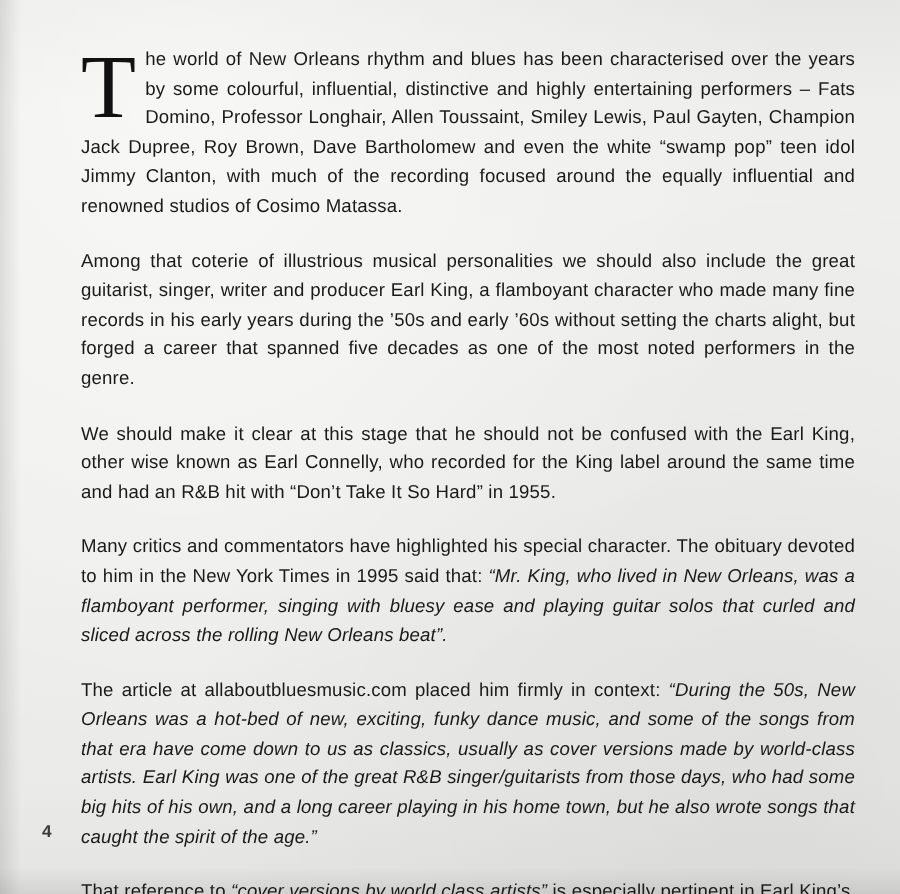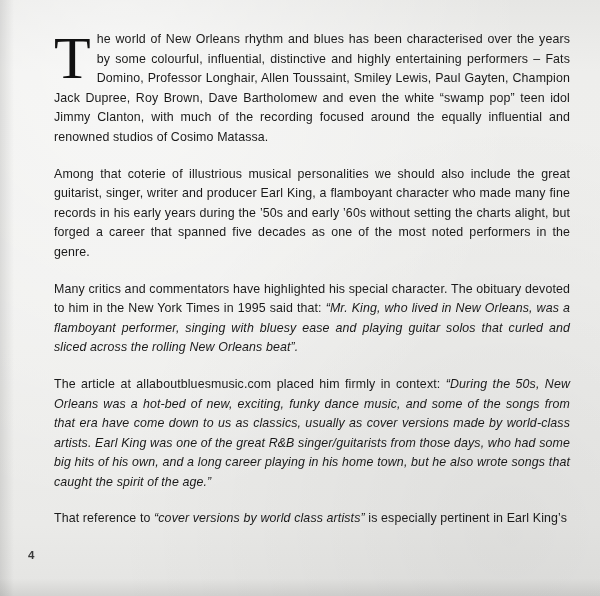--- a/index.html
+++ b/index.html
@@ -102,20 +102,23 @@
   <div class="text-column">
 
     <p class="para dropcap-para">
       <span class="dropcap">T</span><span>he world of New Orleans rhythm and blues has been characterised over the years by some colourful, influential, distinctive and highly entertaining performers – Fats Domino, Professor Longhair, Allen Toussaint, Smiley Lewis, Paul Gayten, Champion Jack Dupree, Roy Brown, Dave Bartholomew and even the white “swamp pop” teen idol Jimmy Clanton, with much of the recording focused around the equally influential and renowned studios of Cosimo Matassa.</span>
     </p>
 
     <p class="para">
       <span>Among that coterie of illustrious musical personalities we should also include the great guitarist, singer, writer and producer Earl King, a flamboyant character who made many fine records in his early years during the ’50s and early ’60s without setting the charts alight, but forged a career that spanned five decades as one of the most noted performers in the genre.</span>
     </p>
 
+    <p class="para">
+      <span>We should make it clear at this stage that he should not be confused with the Earl King, other wise known as Earl Connelly, who recorded for the King label around the same time and had an R&amp;B hit with “Don’t Take It So Hard” in 1955.</span>
+    </p>
 
     <p class="para">
       <span>Many critics and commentators have highlighted his special character. The obituary devoted to him in the New York Times in 1995 said that: </span><span class="italic">“Mr. King, who lived in New Orleans, was a flamboyant performer, singing with bluesy ease and playing guitar solos that curled and sliced across the rolling New Orleans beat”.</span>
     </p>
 
     <p class="para">
       <span>The article at allaboutbluesmusic.com placed him firmly in context: </span><span class="italic">“During the 50s, New Orleans was a hot-bed of new, exciting, funky dance music, and some of the songs from that era have come down to us as classics, usually as cover versions made by world-class artists. Earl King was one of the great R&amp;B singer/guitarists from those days, who had some big hits of his own, and a long career playing in his home town, but he also wrote songs that caught the spirit of the age.”</span>
     </p>
 
     <p class="para">

